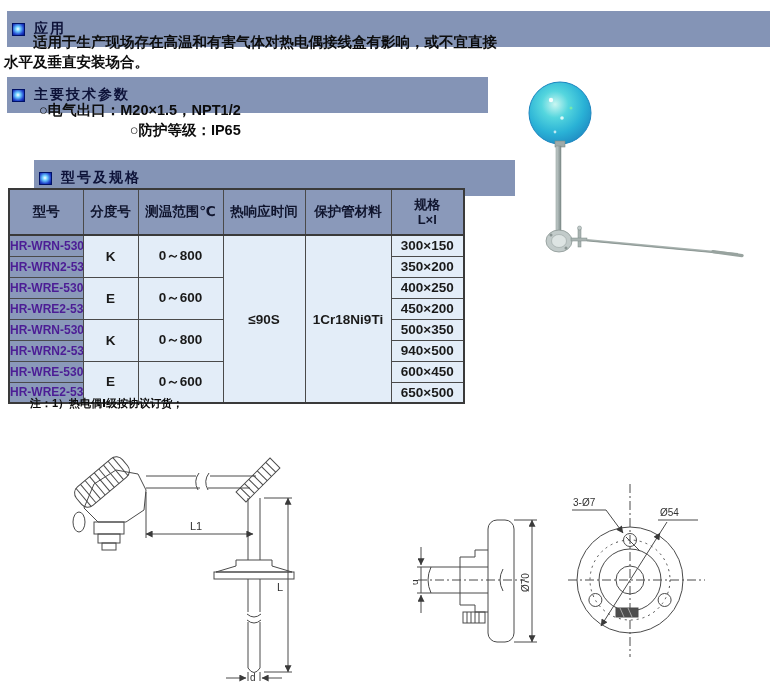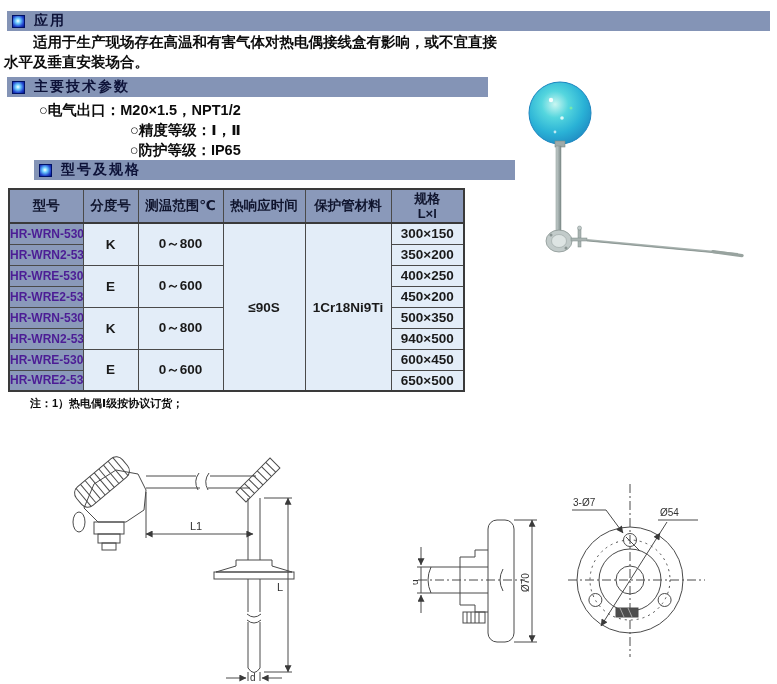--- a/index.html
+++ b/index.html
@@ -1,21 +1,21 @@
 <!DOCTYPE html>
 <html><head>
 <meta charset="utf-8">
 <style>
   html,body{margin:0;padding:0;}
   body{
     width:777px;height:684px;position:relative;background:#ffffff;overflow:hidden;
     font-family:"Liberation Sans","DejaVu Sans",sans-serif;
   }
   .section-bar{
-    position:absolute;left:7px;height:20px;background:#8494b6;
+    position:absolute;left:7px;height:36px;background:#8494b6;
     display:flex;align-items:center;padding-left:5px;box-sizing:border-box;
   }
   #bar-application{top:11px;width:763px;}
   #bar-parameters{top:77px;width:481px;}
   #bar-models{top:160px;width:481px;margin-left:27px;}
   .bar-icon{
     width:13px;height:13px;margin-right:9px;flex:0 0 auto;
     background:radial-gradient(circle at 45% 45%, #ffffff 0%, #6fd0ff 28%, #2244cc 68%, #001188 100%);
     border:1px solid #001166;box-sizing:border-box;
   }
@@ -25,21 +25,21 @@
     font-size:14.5px;font-weight:bold;color:#0c0c0c;line-height:19.5px;text-indent:2em;
   }
   #parameter-list{position:absolute;left:39px;top:100px;font-size:14.5px;font-weight:bold;color:#0c0c0c;text-align:right;}
   #parameter-list .param-item{height:20px;line-height:20px;white-space:nowrap;}
   #spec-table{
     position:absolute;left:8px;top:188px;width:455px;
     border-collapse:collapse;table-layout:fixed;
     border:2px solid #3a3a3a;
   }
   #spec-table th,#spec-table td{border:1px solid #4a4a4a;text-align:center;vertical-align:middle;padding:0;overflow:hidden;}
-  #spec-table thead tr{height:34px;padding-left:12px;}
+  #spec-table thead tr{height:46px;padding-left:12px;}
   #spec-table tbody tr{height:21px;}
   #spec-table thead th{
     background:#8a99ba;font-size:13.5px;font-weight:bold;color:#10152e;
     border-bottom:2px solid #3a3a3a;
   }
   #spec-table thead th .two-line{display:block;line-height:15px;font-size:13px;}
   td.model-cell{background:#8a99ba;font-size:12px;font-weight:bold;color:#4c1d95;white-space:nowrap;}
   td.data-cell{background:#e3edf8;font-size:13.5px;font-weight:bold;color:#1a1a1a;white-space:nowrap;}
   #table-note{position:absolute;left:30px;top:396px;font-size:11px;font-weight:bold;color:#0c0c0c;white-space:nowrap;}
   .abs-svg{position:absolute;}
@@ -59,21 +59,20 @@
 
 <div id="application-body">适用于生产现场存在高温和有害气体对热电偶接线盒有影响，或不宜直接水平及垂直安装场合。</div>
 
 <div class="section-bar" id="bar-parameters">
   <span class="bar-icon"></span>
   <span class="bar-title">主要技术参数</span>
 </div>
 
 <div id="parameter-list">
   <div class="param-item">○电气出口：M20×1.5，NPT1/2</div>
-  <div class="param-item">○精度等级：Ⅰ，Ⅱ</div>
   <div class="param-item">○防护等级：IP65</div>
 </div>
 
 <div class="section-bar" id="bar-models">
   <span class="bar-icon"></span>
   <span class="bar-title">型号及规格</span>
 </div>
 
 <table id="spec-table">
   <colgroup>

